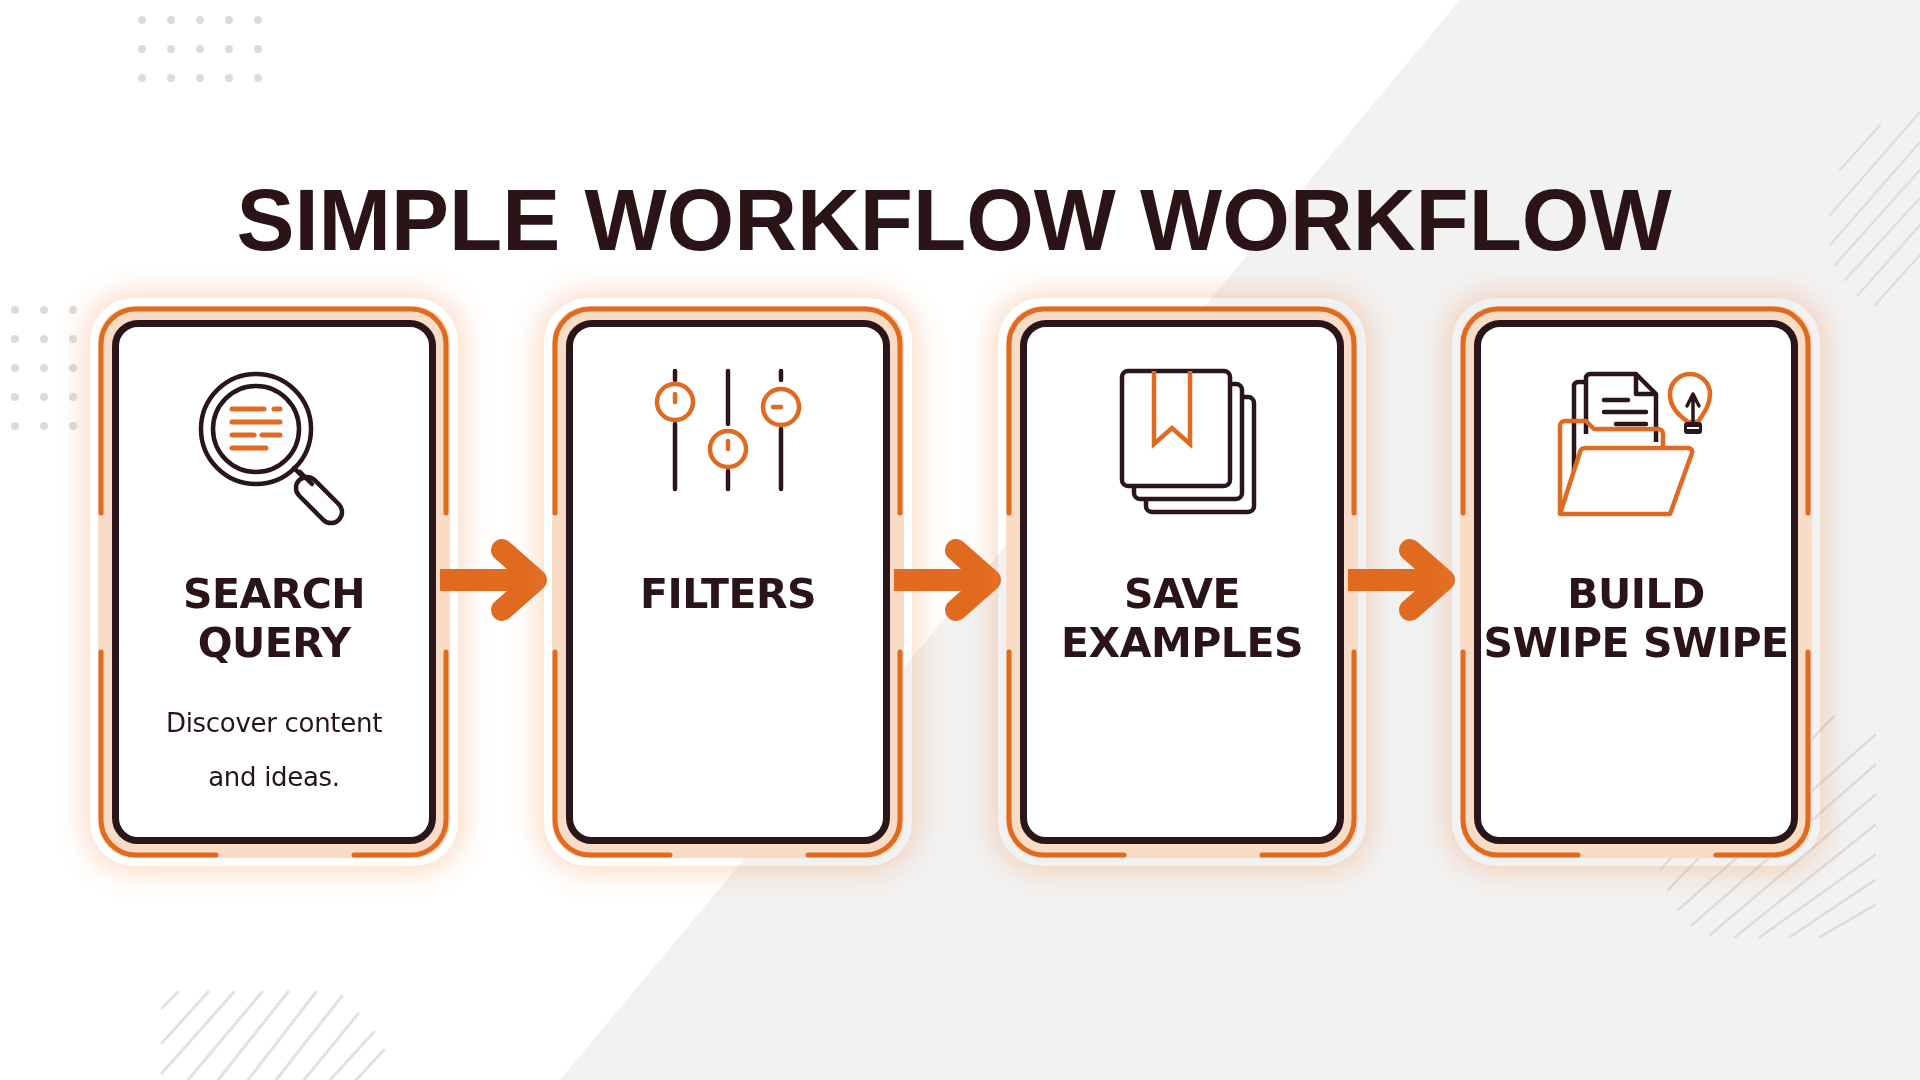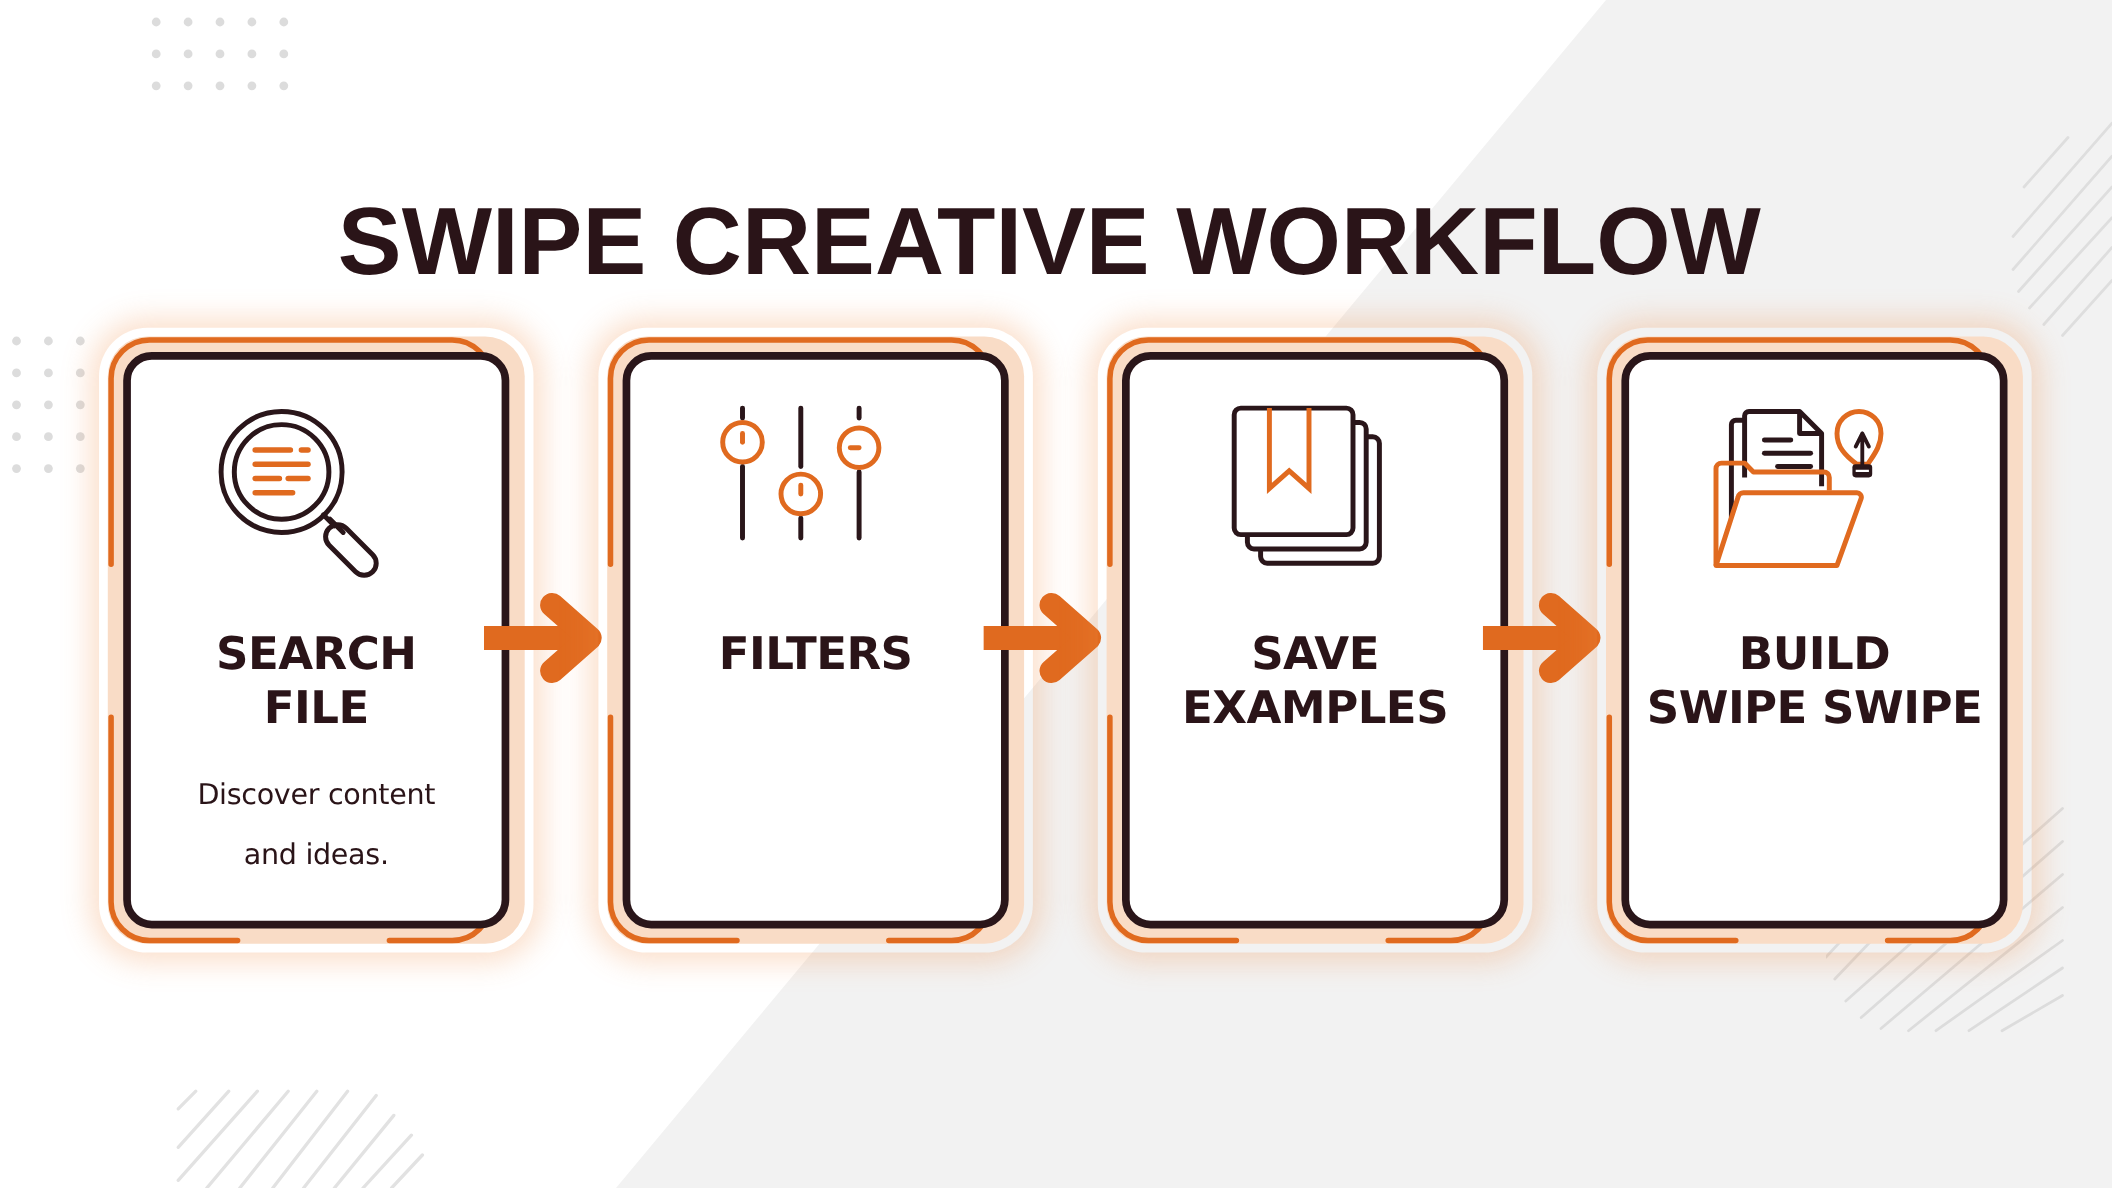--- a/index.html
+++ b/index.html
@@ -16,21 +16,21 @@
   .dots { position: absolute; display: grid; }
   .dots span { width: 8px; height: 8px; border-radius: 50%; background: #dcdcdc; display: block; }
   .dots-top { left: 138px; top: 16px; grid-template-columns: repeat(5, 8px); column-gap: 21px; row-gap: 21px; }
   .dots-left { left: 11px; top: 306px; grid-template-columns: repeat(3, 8px); column-gap: 21px; row-gap: 21px; }
   .hatch { position: absolute; }
   .title {
     position: absolute; left: 0; top: 112px; width: 1908px; text-align: center;
     font-family: "Liberation Sans", sans-serif; font-weight: 700;
     font-size: 87px; letter-spacing: 0px; color: #2a1418; line-height: 100px;
   }
-  .card { position: absolute; top: 306px; width: 379px; height: 552px; }
+  .card { position: absolute; top: 306px; width: 352px; height: 552px; }
   .card .glow {
     position: absolute; inset: -8px; border-radius: 44px;
     box-shadow: 0 0 26px 8px rgba(240,140,70,0.28);
   }
   .card .band {
     position: absolute; inset: 0; border-radius: 36px;
     background: #f9dcc6;
   }
   .card svg.frame { position: absolute; left: 0; top: 0; overflow: visible; }
   .card .inner {
@@ -126,21 +126,21 @@
     <line x1="30" y1="102" x2="104" y2="14"></line>
     <line x1="60" y1="102" x2="130" y2="14"></line>
     <line x1="90" y1="102" x2="158" y2="14"></line>
     <line x1="118" y1="102" x2="184" y2="18"></line>
     <line x1="146" y1="102" x2="200" y2="36"></line>
     <line x1="172" y1="102" x2="216" y2="54"></line>
     <line x1="198" y1="102" x2="226" y2="72"></line>
   </g>
 </svg>
 
-<h1 class="title">SWIPE CREATIVE WORKFLOW</h1>
+<h1 class="title">SIMPLE WORKFLOW WORKFLOW</h1>
 
 <div class="card" style="left:98px">
   <div class="glow"></div>
   <div class="band"></div>
   <svg class="frame" width="351" height="552" viewBox="0 0 351 552">
     <path d="M3 207 V38 A35 35 0 0 1 38 3 H313 A35 35 0 0 1 348 38 V207" fill="none" stroke="#e06a1f" stroke-width="5" stroke-linecap="round"></path>
     <path d="M3 346 V514 A35 35 0 0 0 38 549 H118" fill="none" stroke="#e06a1f" stroke-width="5" stroke-linecap="round"></path>
     <path d="M348 346 V514 A35 35 0 0 1 313 549 H256" fill="none" stroke="#e06a1f" stroke-width="5" stroke-linecap="round"></path>
   </svg>
   <div class="inner"></div>
@@ -158,21 +158,21 @@
           <line x1="90" y1="45" x2="96" y2="45"></line>
         <line x1="48" y1="58" x2="96" y2="58"></line>
         <line x1="48" y1="71" x2="70" y2="71"></line>
           <line x1="78" y1="71" x2="96" y2="71"></line>
         <line x1="48" y1="84" x2="82" y2="84"></line>
       </g>
     </svg>
   </div>
   <div class="heading">
     <span>SEARCH</span>
-    <span>FILE</span>
+    <span>QUERY</span>
   </div>
   <div class="desc">
     <span>Discover content</span>
     <span>and ideas.</span>
   </div>
 </div>
 
 <svg class="arrow" style="left:440px" viewBox="0 0 110 84">
   <path d="M0 42 H92" stroke="#e06a1f" stroke-width="22" fill="none"></path>
   <path d="M62 12 L96 42 L62 72" stroke="#e06a1f" stroke-width="22" fill="none" stroke-linecap="round" stroke-linejoin="round"></path>

